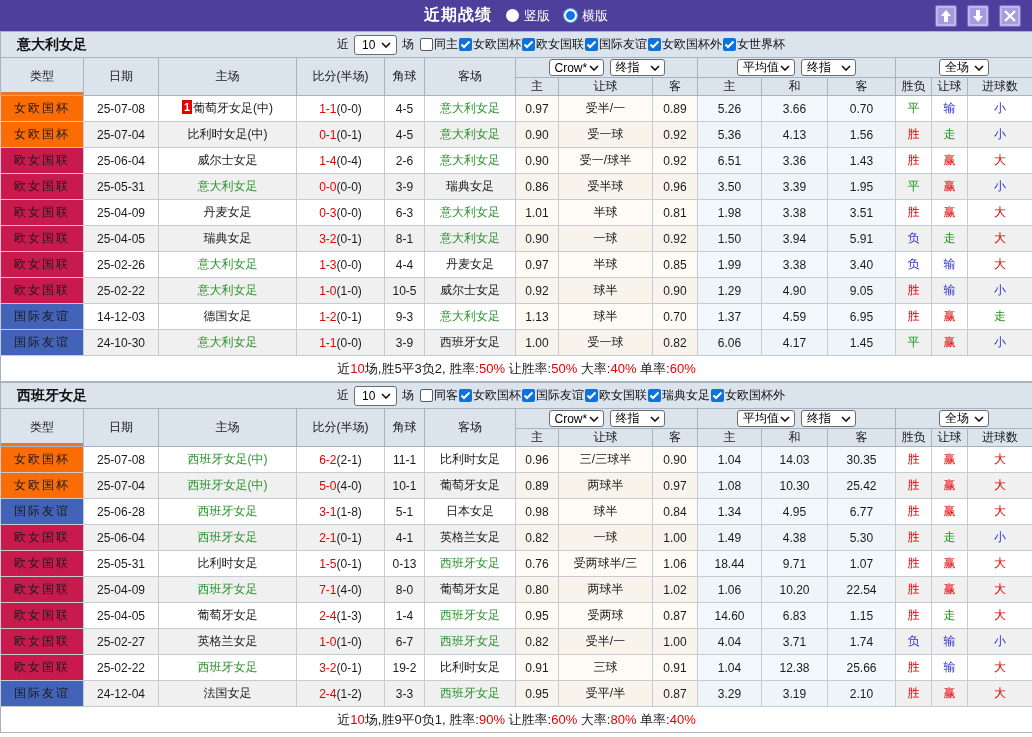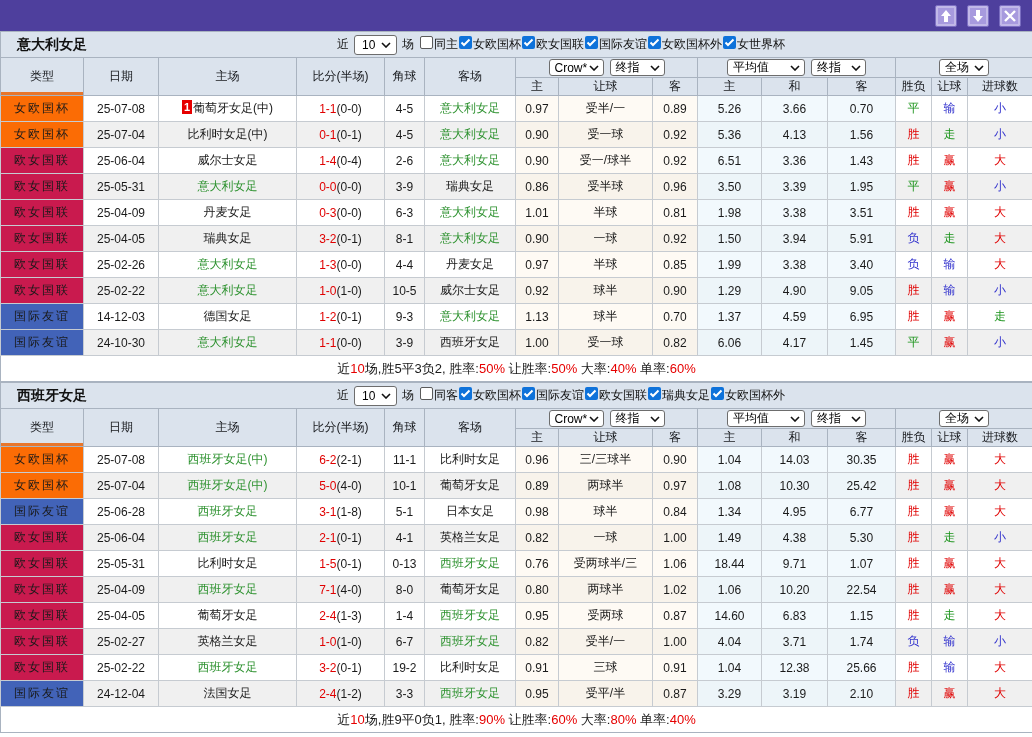--- a/index.html
+++ b/index.html
@@ -41,41 +41,41 @@
 .filter-controls { position:absolute; left:334px; top:0; height:25px;
   display:flex; align-items:center; font-size:12px; color:#111; }
 .filter-controls .t { margin:0 2px; }
 .sel {
   display:inline-flex; align-items:center; justify-content:space-between;
   background:#fff; border:1px solid #6d6d6d; border-radius:3px;
   font-size:12px; color:#000; cursor:default;
 }
 .sel-count { width:43px; height:20px; padding:0 5px 0 7px; margin:0 3px; }
 .sel .chev { flex:0 0 auto; }
-.cb-item { display:flex; align-items:flex-start; margin-left:1px; cursor:default; }
+.cb-item { display:flex; align-items:center; margin-left:1px; cursor:default; }
 .cb-wrap .cb-item:first-child { margin-left:4px; }
 .cb-item .cb { margin-right:1px; }
 .cb {
   width:13px; height:13px; border-radius:2px; flex:0 0 auto;
   display:inline-flex; align-items:center; justify-content:center;
 }
 .cb.on { background:#0e72da; }
 .cb.off { background:#fff; border:1px solid #5a5a5a; }
 
 tr.head-1 th, tr.head-2 th {
   background:#dbe3ed; border:1px solid #a9b3c0; font-size:12px; color:#16181c;
 }
 tr.head-1 th { height:20px; }
 tr.head-2 th { height:18px; }
 th.rowspan2 { height:38px; }
 th.type-col { box-shadow: inset 0 -3px 0 #e8762b; }
 .selbar { display:flex; align-items:center; justify-content:center; }
 .sel-hdr { height:17px; padding:0 4px 0 5px; margin:0 3px; }
 .sel-hdr.w55 { width:55px; }
-.sel-hdr.w78 { width:78px; justify-content:space-between; }
+.sel-hdr.w78 { width:58px; justify-content:space-between; }
 .sel-hdr.w50 { width:50px; }
 
 tr.data-row td {
   height:26px; border:1px solid #c6cbd1; font-size:12px; color:#1a1a1a; text-align:center;
 }
 tr.data-row.even td { background:#f0f0f0; }
 tr.data-row.odd  td { background:#ffffff; }
 td.c-type { color:#fff; font-size:13px; letter-spacing:2px; }
 td.c-cream  { background:#fefaf4 !important; }
 tr.data-row.even td.c-cream { background:#f8f3eb !important; }
@@ -93,20 +93,31 @@
   height:26px; background:#fff; border:1px solid #a9b3c0; text-align:center;
   font-size:13px; color:#1a1a1a;
 }
 tr.summary-row .seg-r { color:#e60000; }
 </style>
 </head>
 <body>
 
 <div class="app">
   <div class="titlebar">
+    <div class="title-group">
+      <span class="win-title">近期战绩</span>
+      <span class="radio-item">
+        <span class="radio"></span>
+        <span class="rlabel">竖版</span>
+      </span>
+      <span class="radio-item">
+        <span class="radio checked"></span>
+        <span class="rlabel">横版</span>
+      </span>
+    </div>
     <div class="winbtns">
       <button class="wbtn">
           <svg width="14" height="14" viewBox="0 0 14 14">
             <path d="M7 1 L12 7 L9 7 L9 13 L5 13 L5 7 L2 7 Z" fill="#fff"></path>
           </svg>
         </button>
       <button class="wbtn">
           <svg width="14" height="14" viewBox="0 0 14 14">
             <path d="M7 13 L12 7 L9 7 L9 1 L5 1 L5 7 L2 7 Z" fill="#fff"></path>
           </svg>

